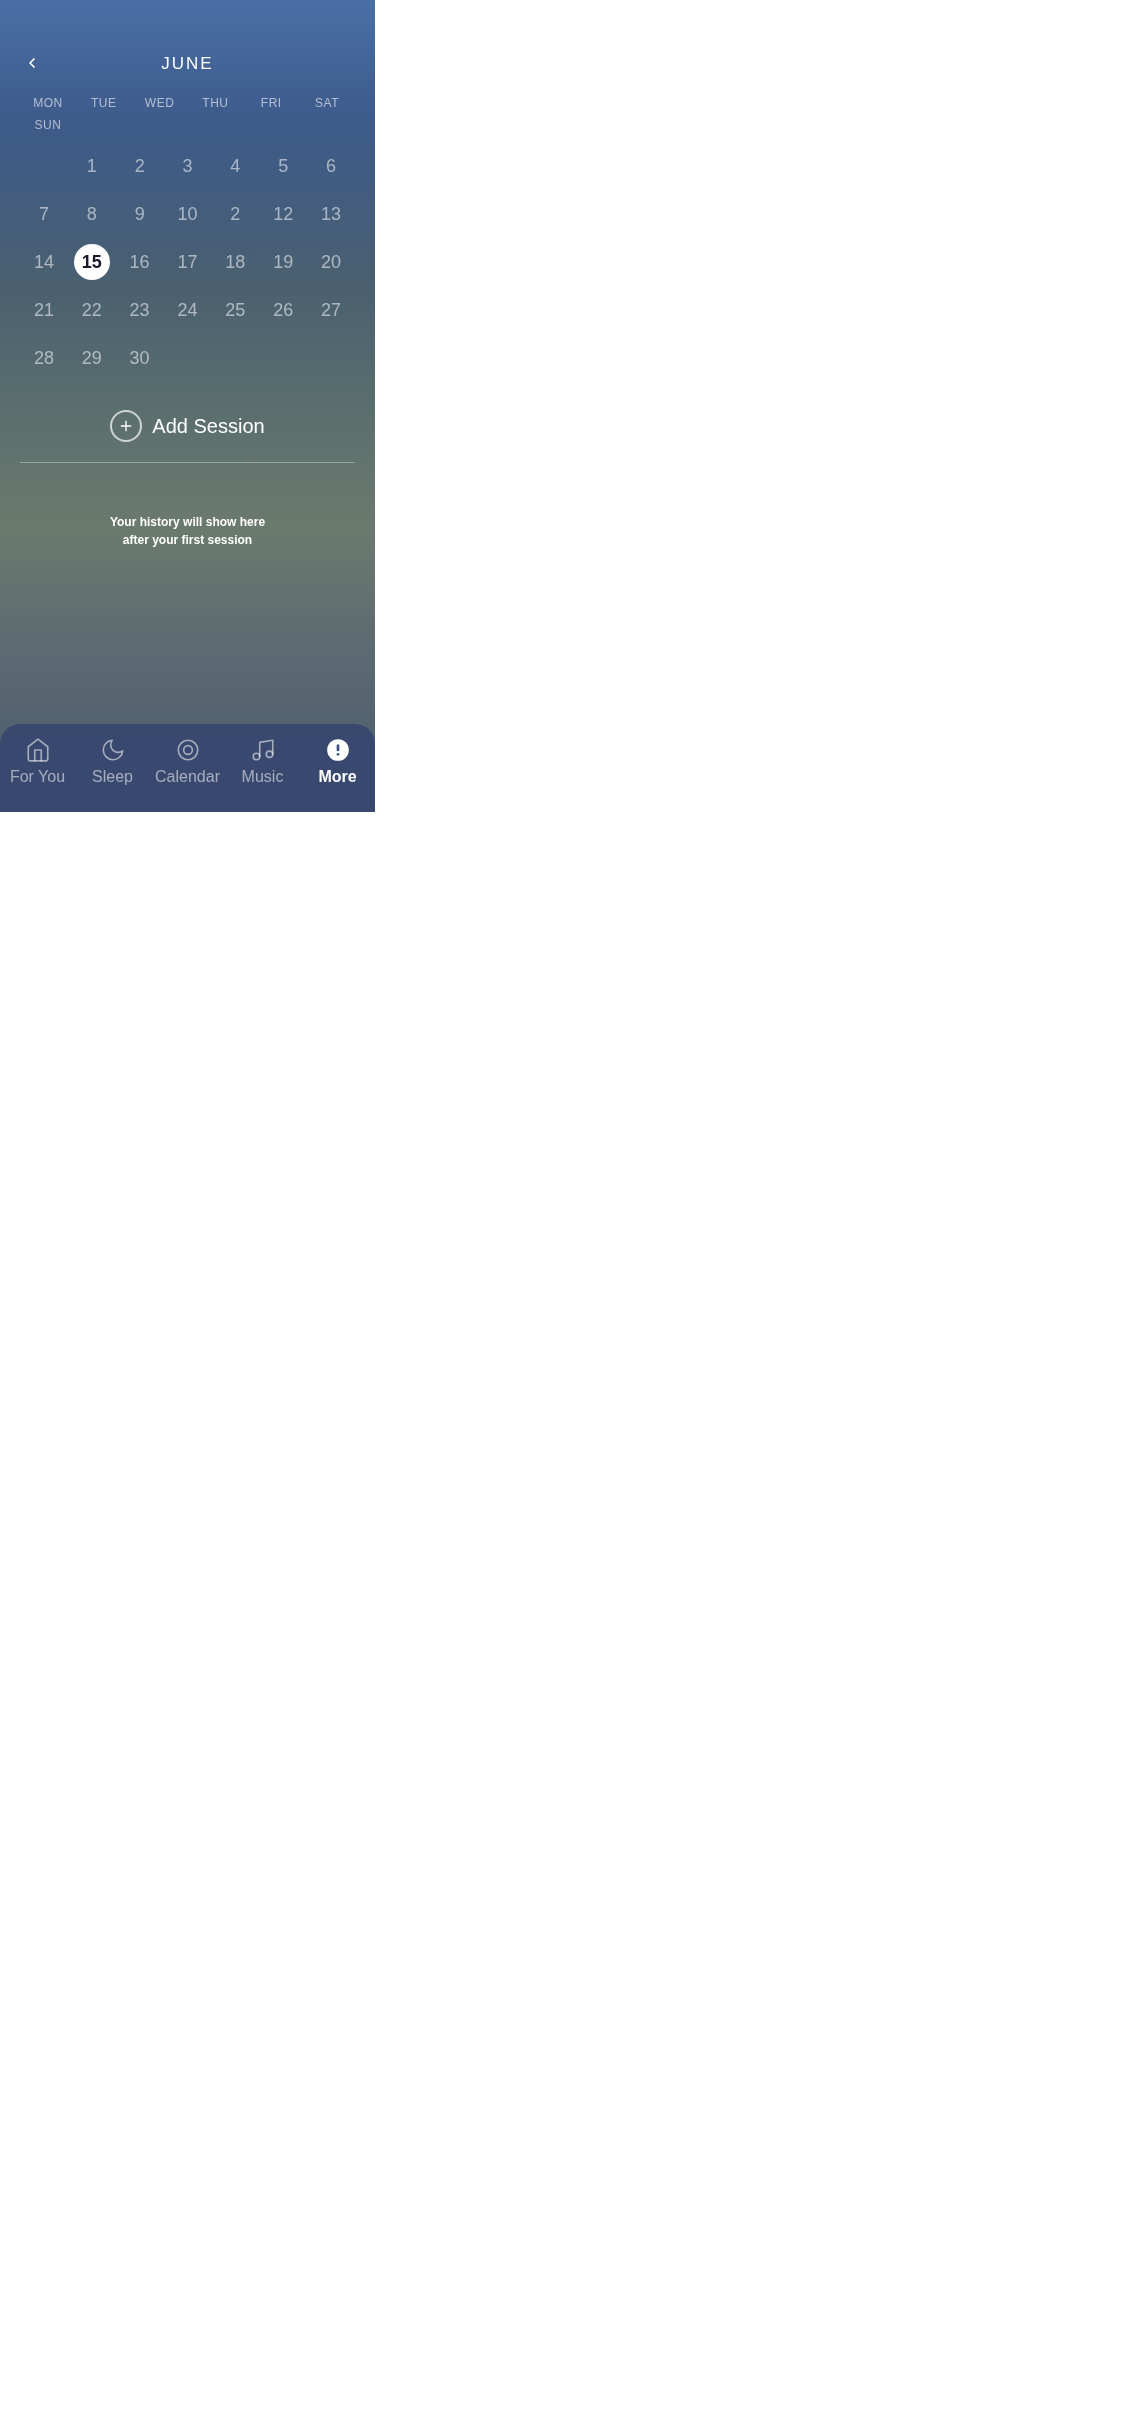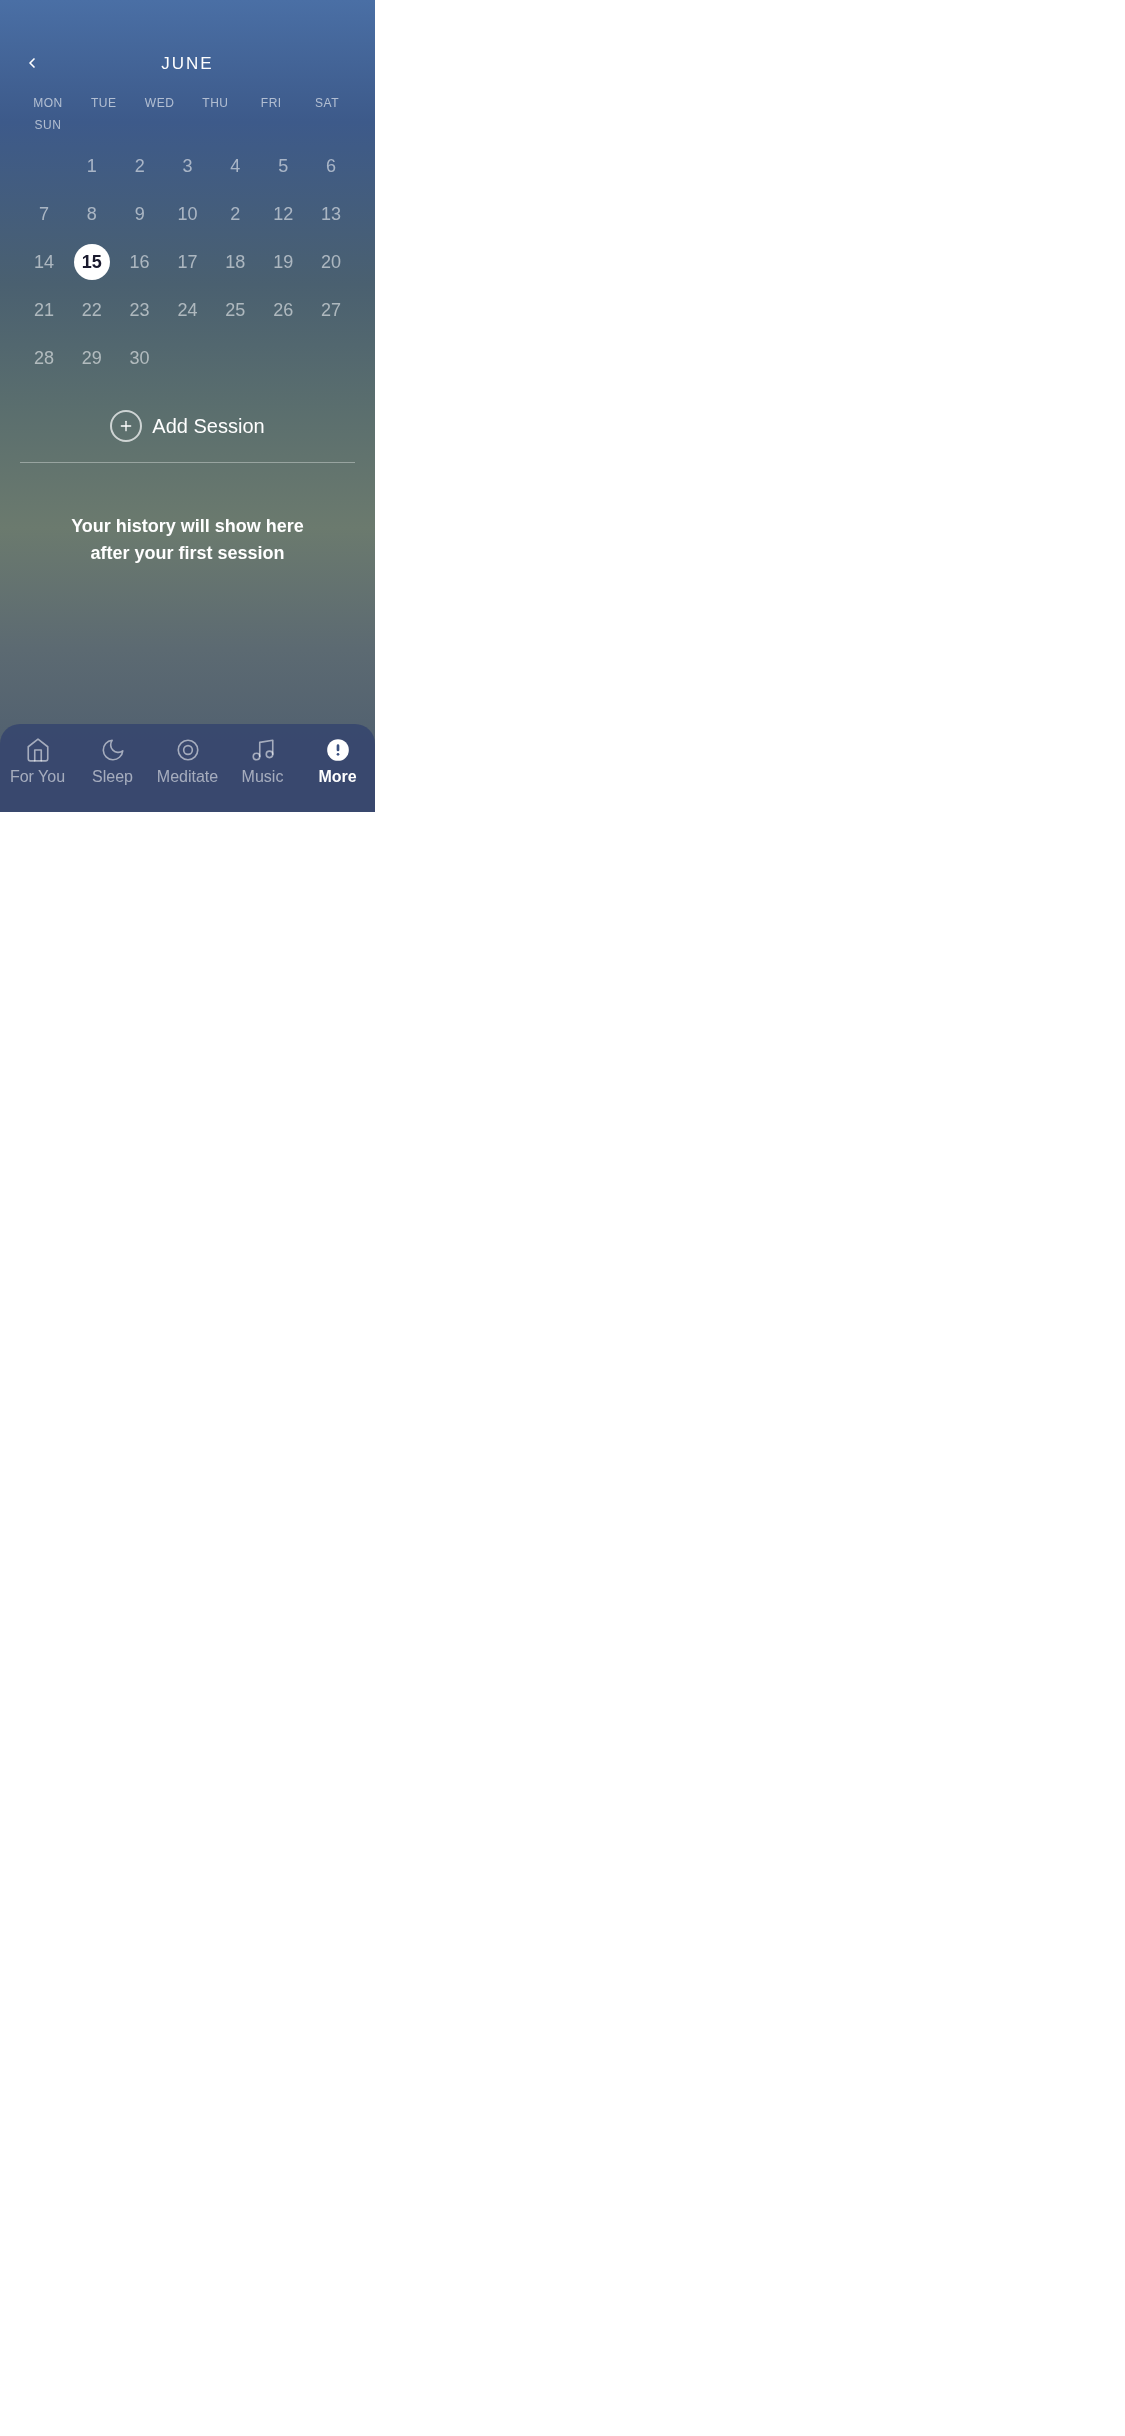--- a/index.html
+++ b/index.html
@@ -239,21 +239,21 @@
     .history-section {
       flex: 1;
       display: flex;
       align-items: flex-start;
       justify-content: center;
       padding-top: 50px;
     }
 
     .history-text {
       color: white;
-      font-size: 18px;
+      font-size: 12px;
       font-weight: 600;
       text-align: center;
       line-height: 1.5;
     }
 
     
     .bottom-nav {
       height: 88px;
       background: rgba(55, 70, 110, 0.92);
       display: flex;
@@ -411,21 +411,21 @@
       <span class="nav-label">Sleep</span>
     </div>
 
     <div class="nav-item">
       <div class="nav-icon">
         <svg viewBox="0 0 24 24" stroke-linecap="round" stroke-linejoin="round">
           <circle cx="12" cy="12" r="9"></circle>
           <circle cx="12" cy="12" r="4"></circle>
         </svg>
       </div>
-      <span class="nav-label">Meditate</span>
+      <span class="nav-label">Calendar</span>
     </div>
 
     <div class="nav-item">
       <div class="nav-icon">
         <svg viewBox="0 0 24 24" stroke-linecap="round" stroke-linejoin="round">
           <path d="M9 18V5l12-2v13"></path>
           <circle cx="6" cy="18" r="3"></circle>
           <circle cx="18" cy="16" r="3"></circle>
         </svg>
       </div>

